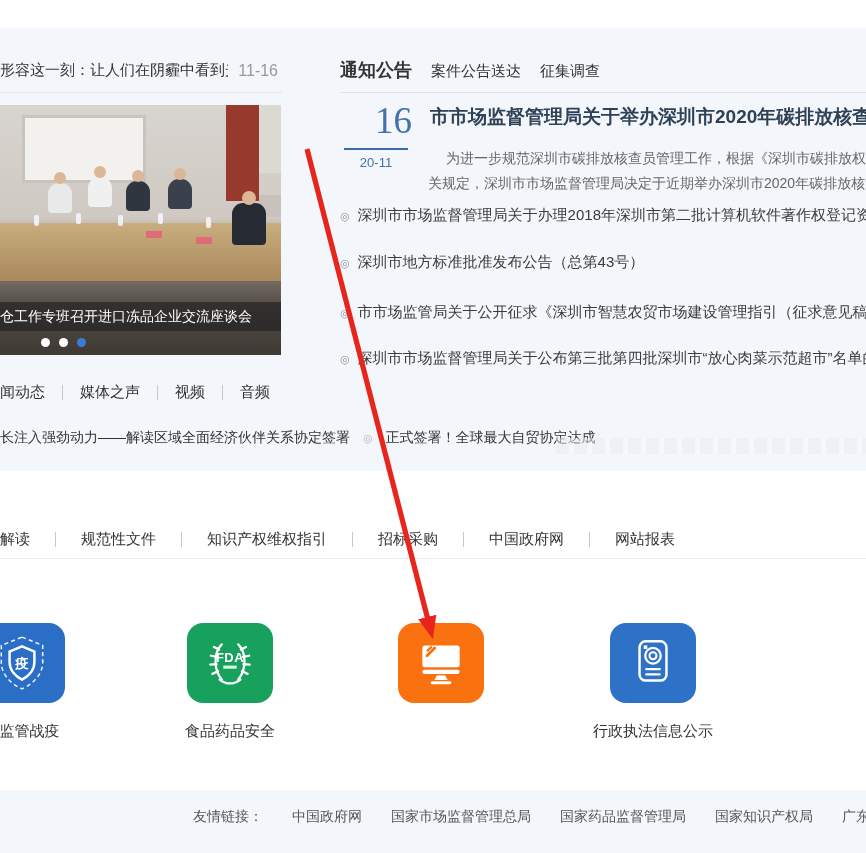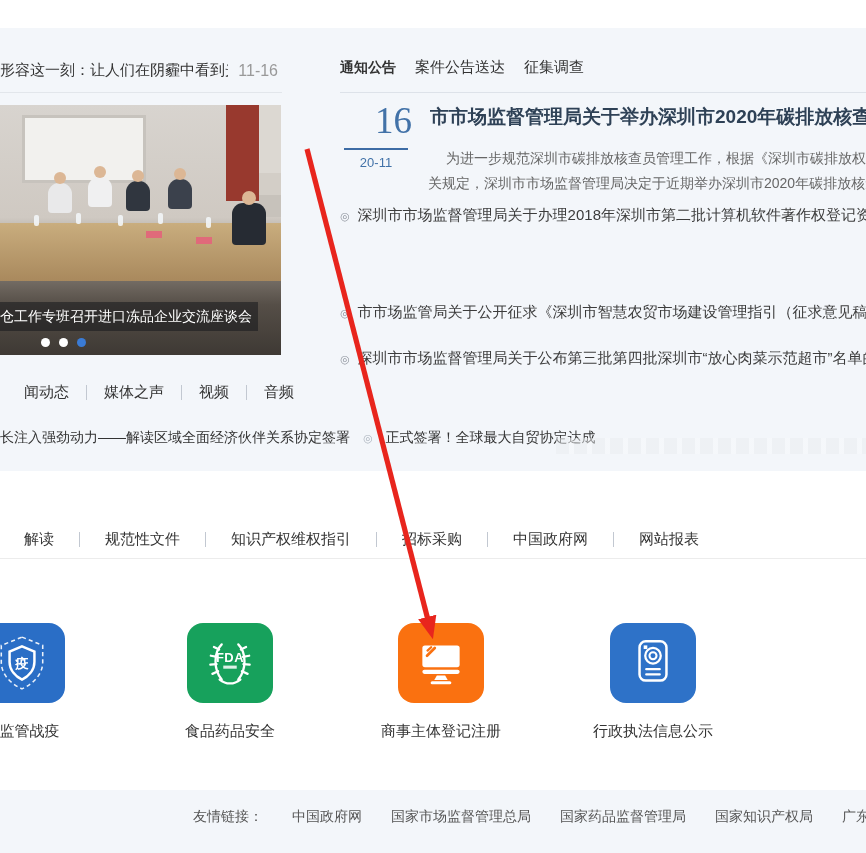--- a/index.html
+++ b/index.html
@@ -20,41 +20,41 @@
   .photo{position:absolute;left:0;top:105px;width:281px;height:250px;overflow:hidden;
          background:linear-gradient(#d8d4cf 0%,#cfc9c2 45%,#8d857c 62%,#554e47 80%,#3e3934 100%);}
   .whiteboard{position:absolute;left:22px;top:10px;width:118px;height:62px;background:#f2f1ee;border:3px solid #c7c3bd;}
   .door{position:absolute;left:226px;top:0;width:33px;height:96px;background:#98392e;}
   .shelf{position:absolute;left:259px;top:0;width:22px;height:112px;background:#dcd8d2;box-shadow:inset 0 -22px 0 #c7c2bb,inset 0 -44px 0 #d3cec7;}
   .table-band{position:absolute;left:0;top:118px;width:281px;height:58px;background:linear-gradient(#c9ad7e,#a9895d);}
   .person{position:absolute;width:24px;height:30px;border-radius:11px 11px 4px 4px;}
   .person .head{position:absolute;left:6px;top:-11px;width:12px;height:12px;border-radius:50%;background:#dcb795;}
   .bottle{position:absolute;width:5px;height:11px;border-radius:2px;background:#f2f5f7;opacity:.9;}
   .paper{position:absolute;width:16px;height:7px;background:#e06a7a;}
-  .caption-bar{position:absolute;left:0;top:197px;width:258px;height:29px;background:rgba(22,24,28,.55);
+  .caption-bar{position:absolute;left:0;top:197px;width:281px;height:29px;background:rgba(22,24,28,.55);
                color:#fff;font-size:14px;line-height:29px;white-space:nowrap;overflow:hidden;}
   .dots{position:absolute;left:41px;top:233px;display:flex;gap:9px;}
   .dot{width:9px;height:9px;border-radius:50%;background:#ffffff;}
   .dot.active{background:#3a7bd5;}
 
-  .hnav{display:flex;align-items:center;white-space:nowrap;font-size:15px;color:#333;margin-left:24px;}
+  .hnav{display:flex;align-items:center;white-space:nowrap;font-size:15px;color:#333;}
   .hnav .sep{width:1px;height:15px;background:#c2c8d1;}
   .left-nav{position:absolute;left:0;top:383px;gap:17px;}
   .services-nav{position:absolute;left:0;top:530px;gap:25px;}
   .hnav span[data-interactable="true"]{cursor:pointer;}
 
   .ticker{position:absolute;left:0;top:429px;display:flex;align-items:center;gap:13px;
           font-size:14px;color:#333;white-space:nowrap;width:660px;overflow:hidden;text-align:right;}
   .ticker .tick-bullet{font-size:11px;color:#aab2bc;}
   .watermark{position:absolute;left:556px;top:438px;width:310px;height:16px;opacity:.5;
              background:repeating-linear-gradient(90deg,#e9ecef 0 13px,#f7f9fb 13px 18px);}
 
   
   .notices-header{position:absolute;left:340px;top:58px;display:flex;align-items:baseline;gap:19px;}
-  .notices-title{font-size:14px;font-weight:bold;color:#333;}
+  .notices-title{font-size:18px;font-weight:bold;color:#333;}
   .notices-tab{font-size:15px;color:#333;cursor:pointer;}
   .right-divider{position:absolute;left:340px;top:92px;width:526px;border-top:1px solid #dde2e9;}
 
   .date-block{position:absolute;left:340px;top:102px;width:72px;text-align:center;}
   .date-day{font-family:"Liberation Serif",serif;font-size:37px;color:#4272a8;line-height:1.05;text-align:right;}
   .date-line{width:64px;margin:7px auto 5px;border-top:2px solid #3d6ca5;}
   .date-ym{font-size:13px;color:#4272a8;}
 
   .feat-title{position:absolute;left:430px;top:104px;width:436px;font-size:19px;font-weight:bold;
               color:#2e4156;white-space:nowrap;overflow:hidden;cursor:pointer;}
@@ -158,20 +158,23 @@
     <div class="date-day" data-interactable="false">16</div>
     <div class="date-line" data-interactable="false"></div>
     <div class="date-ym" data-interactable="false">20-11</div>
   </div>
   <div class="feat-title" data-interactable="true">市市场监督管理局关于举办深圳市2020年碳排放核查员专业知</div>
   <div class="feat-sum feat-sum1" data-interactable="false">为进一步规范深圳市碳排放核查员管理工作，根据《深圳市碳排放权交易管理</div>
   <div class="feat-sum feat-sum2" data-interactable="false">关规定，深圳市市场监督管理局决定于近期举办深圳市2020年碳排放核查员专业知</div>
 
   <div class="notice-item" style="top:206px;" data-interactable="true">
     <span class="bullet" data-interactable="false">◎</span><span data-interactable="true">深圳市市场监督管理局关于办理2018年深圳市第二批计算机软件著作权登记资助领</span>
+  </div>
+  <div class="notice-item" style="top:253px;" data-interactable="true">
+    <span class="bullet" data-interactable="false">◎</span><span data-interactable="true">深圳市地方标准批准发布公告（总第43号）</span>
   </div>
   <div class="notice-item" style="top:303px;" data-interactable="true">
     <span class="bullet" data-interactable="false">◎</span><span data-interactable="true">市市场监管局关于公开征求《深圳市智慧农贸市场建设管理指引（征求意见稿）》...</span>
   </div>
   <div class="notice-item" style="top:349px;" data-interactable="true">
     <span class="bullet" data-interactable="false">◎</span><span data-interactable="true">深圳市市场监督管理局关于公布第三批第四批深圳市“放心肉菜示范超市”名单的...</span>
   </div>
 
   <div class="hnav services-nav" data-interactable="false">
     <span data-interactable="true">解读</span>
@@ -226,21 +229,20 @@
     <div class="tile-icon tile-orange" data-interactable="false">
       <svg width="58" height="58" viewBox="0 0 56 56">
         <rect x="10" y="11" width="36" height="21" rx="2.5" fill="#fff"></rect>
         <path d="M14.5 21 L22 13.5" stroke="#fa7110" stroke-width="2.6" stroke-linecap="round"></path>
         <path d="M15 16 L18.5 12.8" stroke="#fa7110" stroke-width="2.2" stroke-linecap="round"></path>
         <rect x="10" y="34.5" width="36" height="4" rx="2" fill="#fff"></rect>
         <path d="M24 40 L32 40 L34.5 44.5 L21.5 44.5 Z" fill="#fff"></path>
         <rect x="18" y="45.5" width="20" height="3" rx="1.5" fill="#fff"></rect>
       </svg>
     </div>
-    <div class="tile-label" data-interactable="false">商事主体登记注册</div>
   </div>
 
   <div class="tile" style="left:565px;" data-interactable="true">
     <div class="tile-icon tile-blue2" data-interactable="false">
       <svg width="58" height="58" viewBox="0 0 56 56">
         <rect x="15" y="7" width="26" height="38" rx="6" fill="none" stroke="#fff" stroke-width="2.4"></rect>
         <rect x="19" y="11" width="3.5" height="3.5" fill="#fff"></rect>
         <circle cx="28" cy="21" r="7.5" fill="none" stroke="#fff" stroke-width="2.2"></circle>
         <circle cx="28" cy="21" r="3.4" fill="none" stroke="#fff" stroke-width="2"></circle>
         <path d="M21.5 34 H34.5" stroke="#fff" stroke-width="2.2" stroke-linecap="round"></path>

